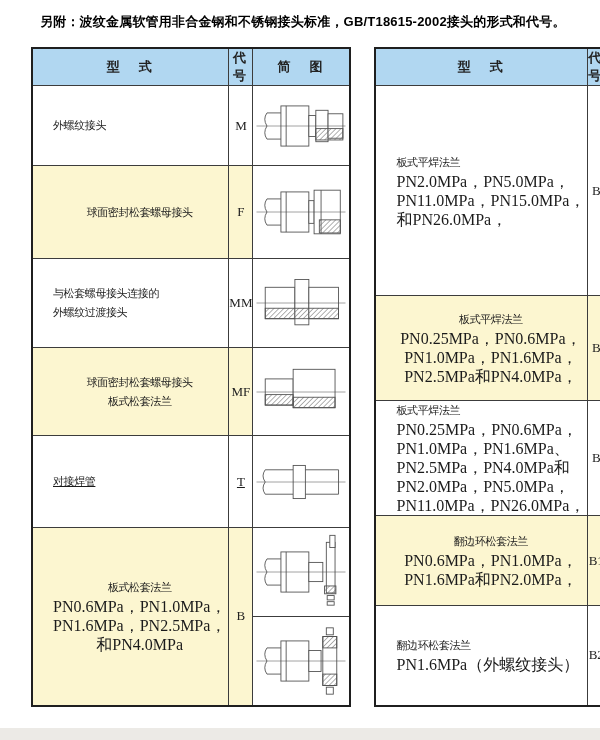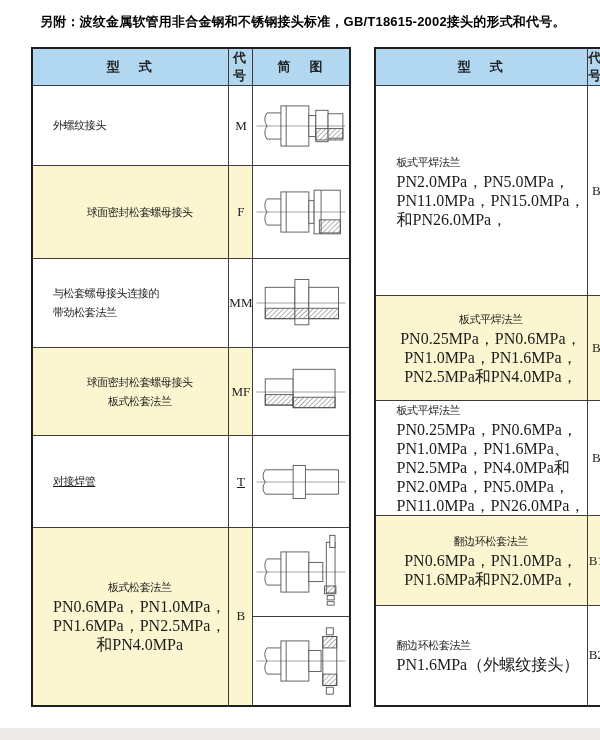--- a/index.html
+++ b/index.html
@@ -99,21 +99,21 @@
                   <rect x="70" y="19" width="30" height="50" fill="#fff"></rect>
                   <line x1="78" y1="19" x2="78" y2="69"></line>
                   <rect x="76" y="53" width="24" height="15" fill="url(#hx)"></rect>
                   <line x1="4" y1="44" x2="106" y2="44" stroke-width="0.6"></line>
                 </g>
               </svg></td>
           </tr>
           <tr style="height: 89px;">
             <td class="type">
               <div class="tline">与松套螺母接头连接的</div>
-              <div class="tline">带劲松套法兰</div>
+              <div class="tline">外螺纹过渡接头</div>
             </td>
             <td class="code">MM</td>
             <td class="diag"><svg class="fit" viewBox="0 0 110 88" width="96" height="78">
                 <g fill="none" stroke="#4f4f4f" stroke-width="1">
                   <rect x="14" y="26" width="34" height="36" fill="#fff"></rect>
                   <rect x="48" y="17" width="16" height="52" fill="#fff"></rect>
                   <rect x="64" y="26" width="34" height="36" fill="#fff"></rect>
                   <rect x="14" y="50" width="84" height="12" fill="url(#hx)"></rect>
                   <line x1="4" y1="44" x2="106" y2="44" stroke-width="0.6"></line>
                 </g>

